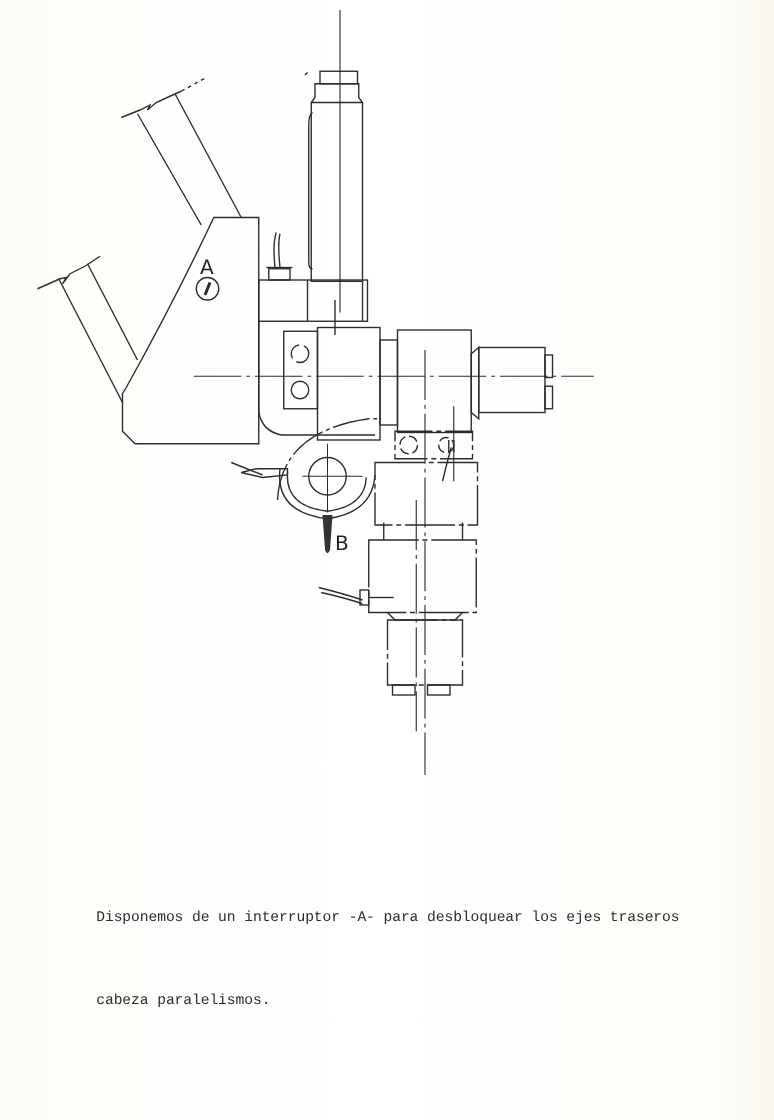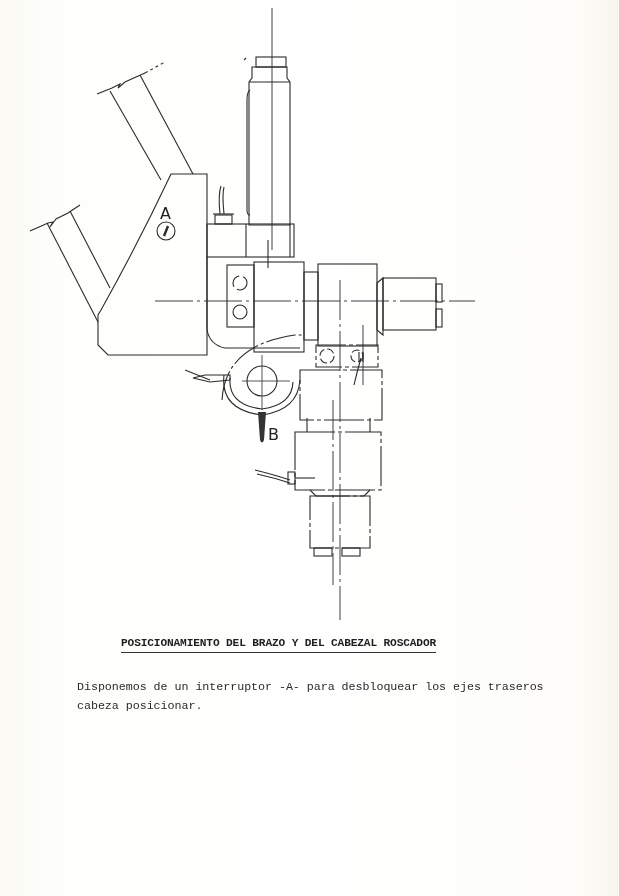--- a/index.html
+++ b/index.html
@@ -58,20 +58,21 @@
       width: 480px;
       font-family: "Liberation Mono", "DejaVu Sans Mono", monospace;
       font-size: 11.7px;
       line-height: 18.6px;
       color: #2a2a2a;
       letter-spacing: -0.05px;
     }
     .body-text .line {
       display: block;
       white-space: pre;
+      margin-top: 47px;
     }
   </style>
 </head>
 <body>
 
 <div class="page">
 
   <div class="drawing">
     <svg viewBox="0 0 619 620" xmlns="http://www.w3.org/2000/svg" fill="none" stroke="#2b2b2b" stroke-width="1.1">
 
@@ -174,20 +175,19 @@
       <g>
         <path d="M310 490 L316 496 L364 496 L370 490"></path>
         <rect x="310" y="496" width="60" height="52" stroke-dasharray="40 3 4 3"></rect>
         <rect x="314" y="548" width="18" height="8"></rect>
         <rect x="342" y="548" width="18" height="8"></rect>
         <line x1="333" y1="400" x2="333" y2="585" stroke-width="0.9" stroke-dasharray="40 4 3 4"></line>
       </g>
     </svg>
   </div>
 
-  <div class="title">POSICIONAMIENTO DEL BRAZO Y DEL CABEZAL ROSCADOR</div>
 
   <div class="body-text">
     <span class="line">Disponemos de un interruptor -A- para desbloquear los ejes traseros</span>
-    <span class="line">cabeza posicionar.</span>
+    <span class="line">cabeza paralelismos.</span>
   </div>
 
 </div>
 
 </body></html>

